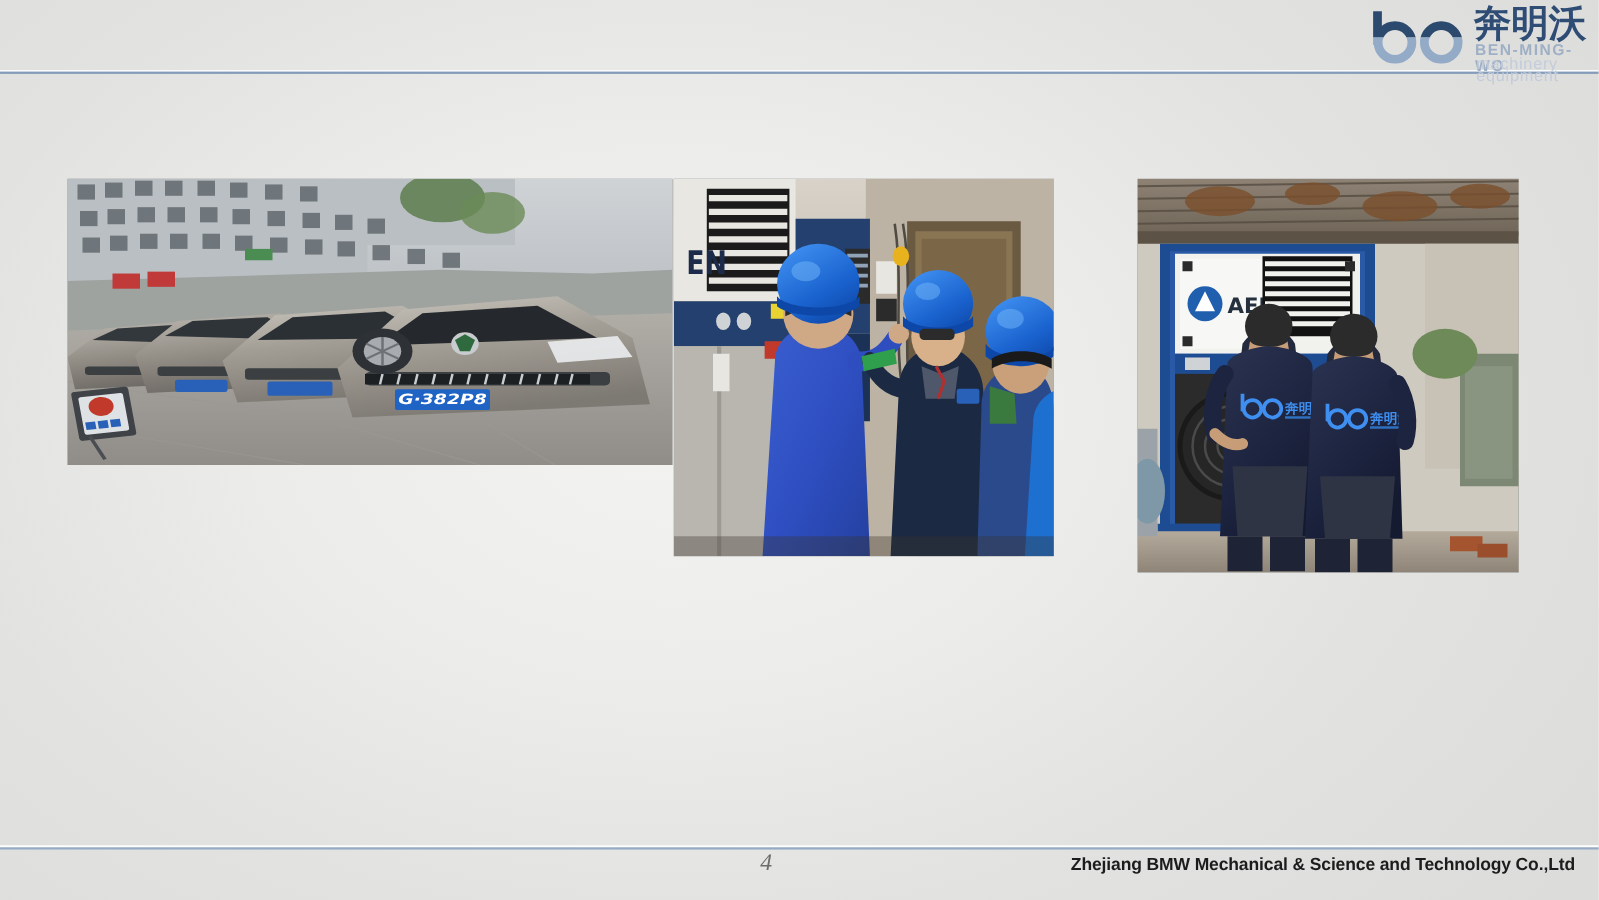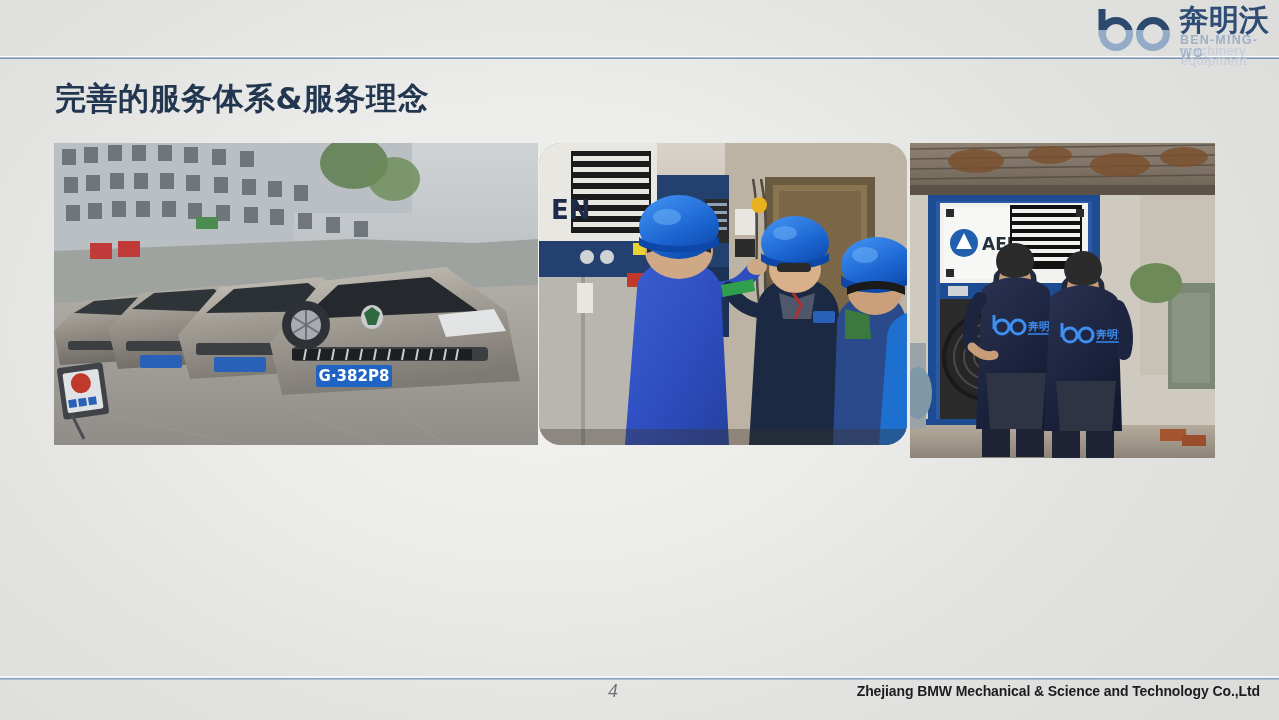--- a/index.html
+++ b/index.html
@@ -102,22 +102,22 @@
     font-family: "DejaVu Sans", sans-serif;
     white-space: nowrap;
   }
 
   
   .photo {
     position: absolute;
     overflow: hidden;
     background: #8b8b8b;
   }
-  .photo-cars   { left: 54px;  top: 143px; width: 484px; height: 302px; }
-  .photo-team   { left: 539px; top: 143px; width: 368px; height: 302px; border-radius: 22px; }
+  .photo-cars   { left: 54px;  top: 143px; width: 484px; height: 229px; font-style: italic; }
+  .photo-team   { left: 539px; top: 143px; width: 304px; height: 302px; }
   .photo-blower { left: 910px; top: 143px; width: 305px; height: 315px; }
 
   .photo svg { display: block; width: 100%; height: 100%; }
 
   
   .bodylines {
     position: absolute;
     left: 57px;
     top: 474px;
     width: 760px;
@@ -200,21 +200,20 @@
             <circle cx="56" cy="28" r="13.5"></circle>
           </g>
         </svg>
       </div>
       <div class="logo-cn">奔明沃</div>
       <div class="logo-latin">BEN-MING-WO</div>
       <div class="logo-sub">machinery equipment</div>
     </div>
   </div>
 
-  <div class="title">完善的服务体系&amp;服务理念</div>
 
   <div class="photo photo-cars">
     <svg viewBox="0 0 484 302" preserveAspectRatio="none" xmlns="http://www.w3.org/2000/svg">
       <defs>
         <linearGradient id="skyg" x1="0" y1="0" x2="0" y2="1">
           <stop offset="0%" stop-color="#cfd3d6"></stop>
             <stop offset="100%" stop-color="#b9bec2"></stop>
         </linearGradient>
         <linearGradient id="bodyg" x1="0" y1="0" x2="0.3" y2="1">
           <stop offset="0%" stop-color="#c9c6bf"></stop>

